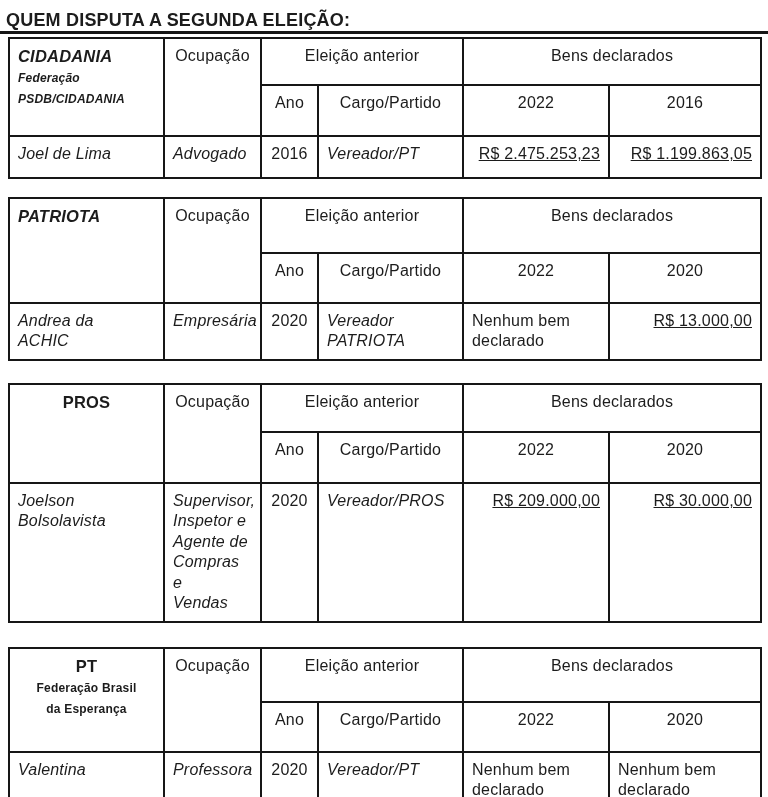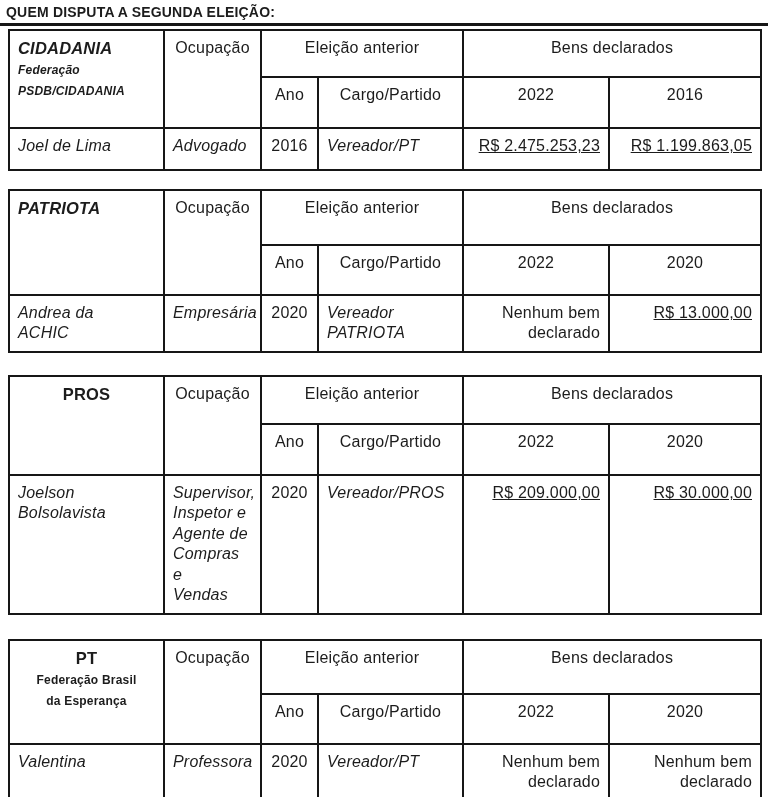--- a/index.html
+++ b/index.html
@@ -5,25 +5,25 @@
   * { box-sizing: border-box; margin: 0; padding: 0; }
   html, body {
     width: 768px;
     background: #ffffff;
     font-family: "Liberation Sans", "DejaVu Sans", sans-serif;
     color: #1c1c1c;
   }
   body { padding: 0 0 6px 0; }
 
   .doc-title {
-    font-size: 14px;
+    font-size: 18px;
     font-weight: bold;
     line-height: 20px;
     letter-spacing: 0.2px;
-    padding: 2px 0 1px 6px;
+    padding: 10px 0 1px 6px;
     border-bottom: 3px solid #161616;
   }
 
   table.cand {
     border-collapse: collapse;
     table-layout: fixed;
     width: 752px;
     margin-left: 8px;
     font-size: 16px;
     line-height: 1.28;
@@ -44,21 +44,21 @@
   col.c-cargo { width: 145px; }
   col.c-a1    { width: 146px; }
   col.c-a2    { width: 152px; }
 
   .party-name { font-weight: bold; font-size: 16.5px; }
   .party-note { font-weight: bold; font-size: 12px; line-height: 1.3; }
   .hdr        { text-align: center; }
   .al         { text-align: left; font-style: italic; }
   .ac         { text-align: center; }
   .num        { text-align: right; text-decoration: underline; }
-  .ctr        { text-align: right; }
+  .ctr        { text-align: left; }
   .yr         { text-align: center; }
 
   
   .t1 { margin-top: 3px;  }
   .t2 { margin-top: 18px; }
   .t3 { margin-top: 22px; }
   .t4 { margin-top: 24px; }
 
   
   .t1 tr.r1 { height: 47px; } .t1 tr.r2 { height: 51px; } .t1 tr.r3 { height: 42px; }

